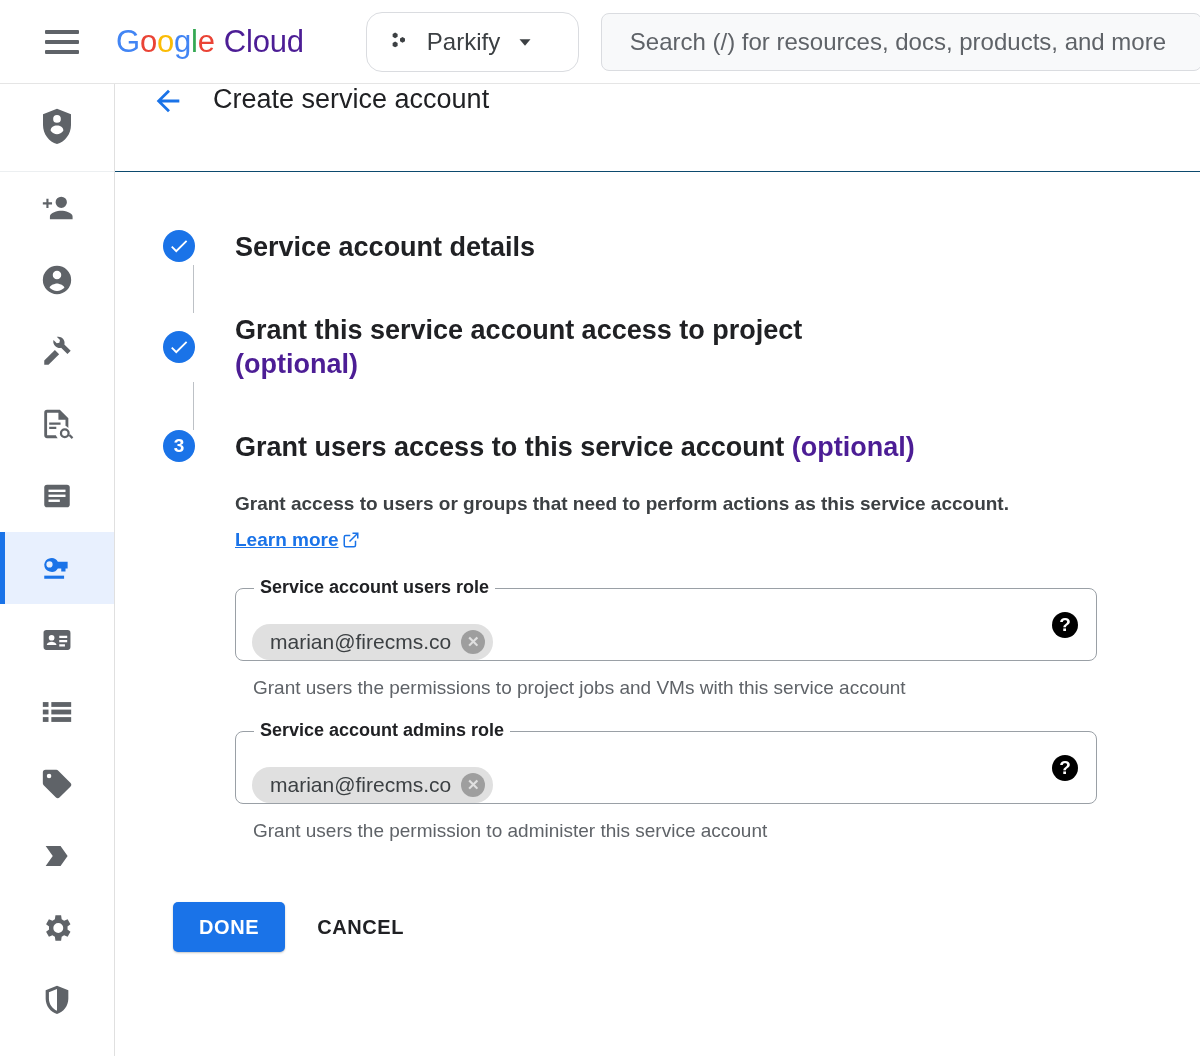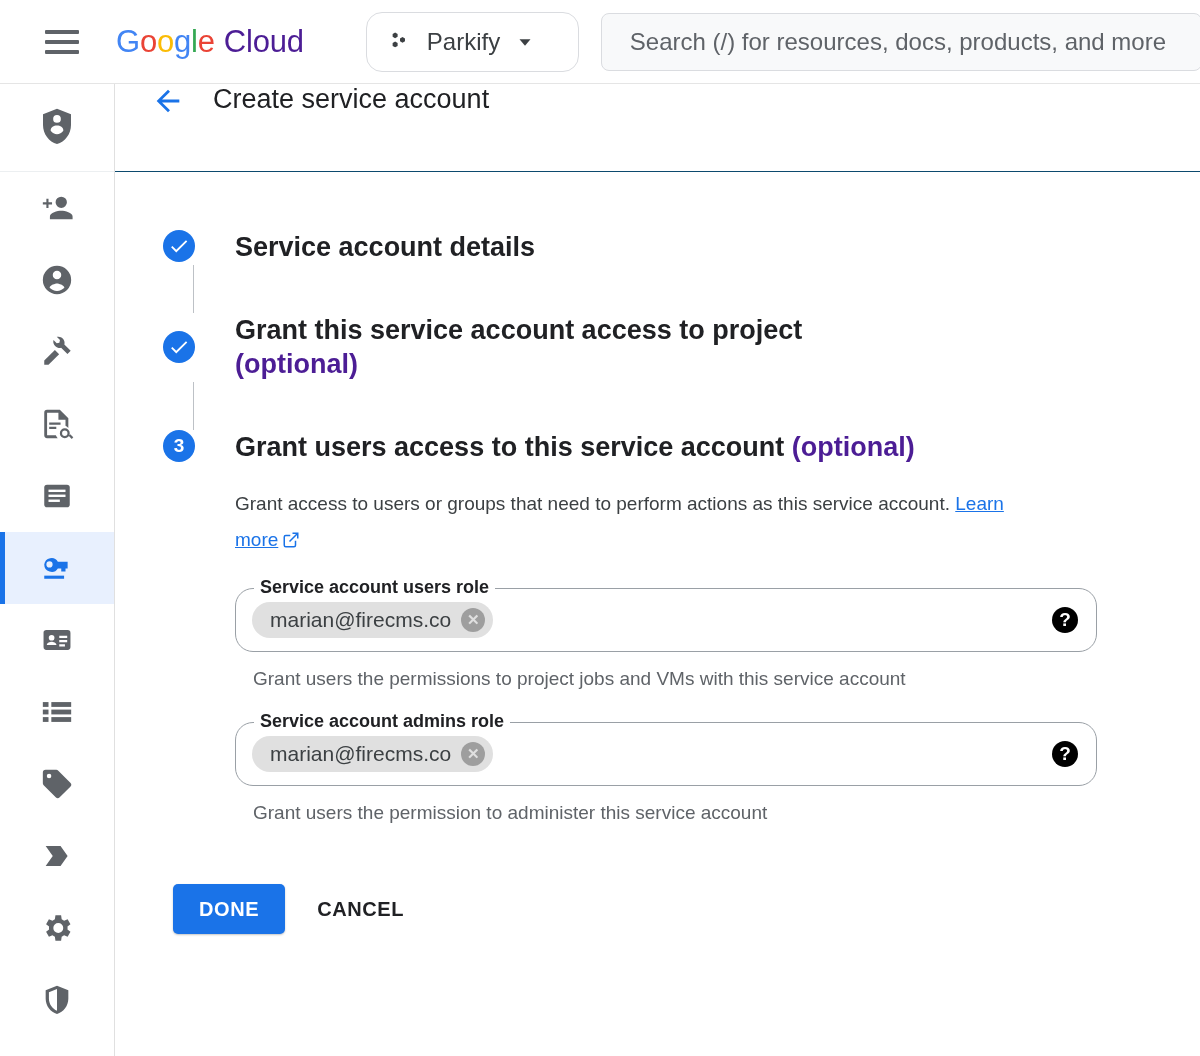--- a/index.html
+++ b/index.html
@@ -85,28 +85,28 @@
   .badge {
     width: 32px; height: 32px; border-radius: 50%; background: #1a73e8;
     color: #fff; font-size: 19px; font-weight: bold;
     display: flex; align-items: center; justify-content: center;
     flex: 0 0 32px;
   }
   .connector { width: 1px; background: #bdc1c6; margin-left: 30px; }
   .step-title { font-size: 27px; font-weight: bold; color: #202124; line-height: 1.28; }
   .step-title .optional { color: #4c1d95; font-weight: bold; }
 
-  .desc { font-size: 19px; color: #3c4043; line-height: 1.9; max-width: 800px; }
+  .desc { font-size: 19px; color: #3c4043; line-height: 1.9; max-width: 800px; font-weight: bold; }
   .desc a { color: #1a73e8; text-decoration: underline; }
 
   
   .field-wrap { margin-top: 30px; width: 862px; }
   .field {
-    position: relative; height: 64px; border: 1px solid #9aa0a6;
-    border-radius: 18px; display: flex; align-items: center;
+    position: relative; height: 73px; border: 1px solid #9aa0a6;
+    border-radius: 8px; display: flex; align-items: flex-end;
     padding: 0 20px 0 16px;
   }
   .field-label {
     position: absolute; top: -12px; left: 18px; background: #fff;
     padding: 0 6px; font-size: 18px; font-weight: bold; color: #202124;
     white-space: nowrap;
   }
   .chip {
     display: inline-flex; align-items: center; gap: 10px;
     background: #e0e0e0; border-radius: 18px;

